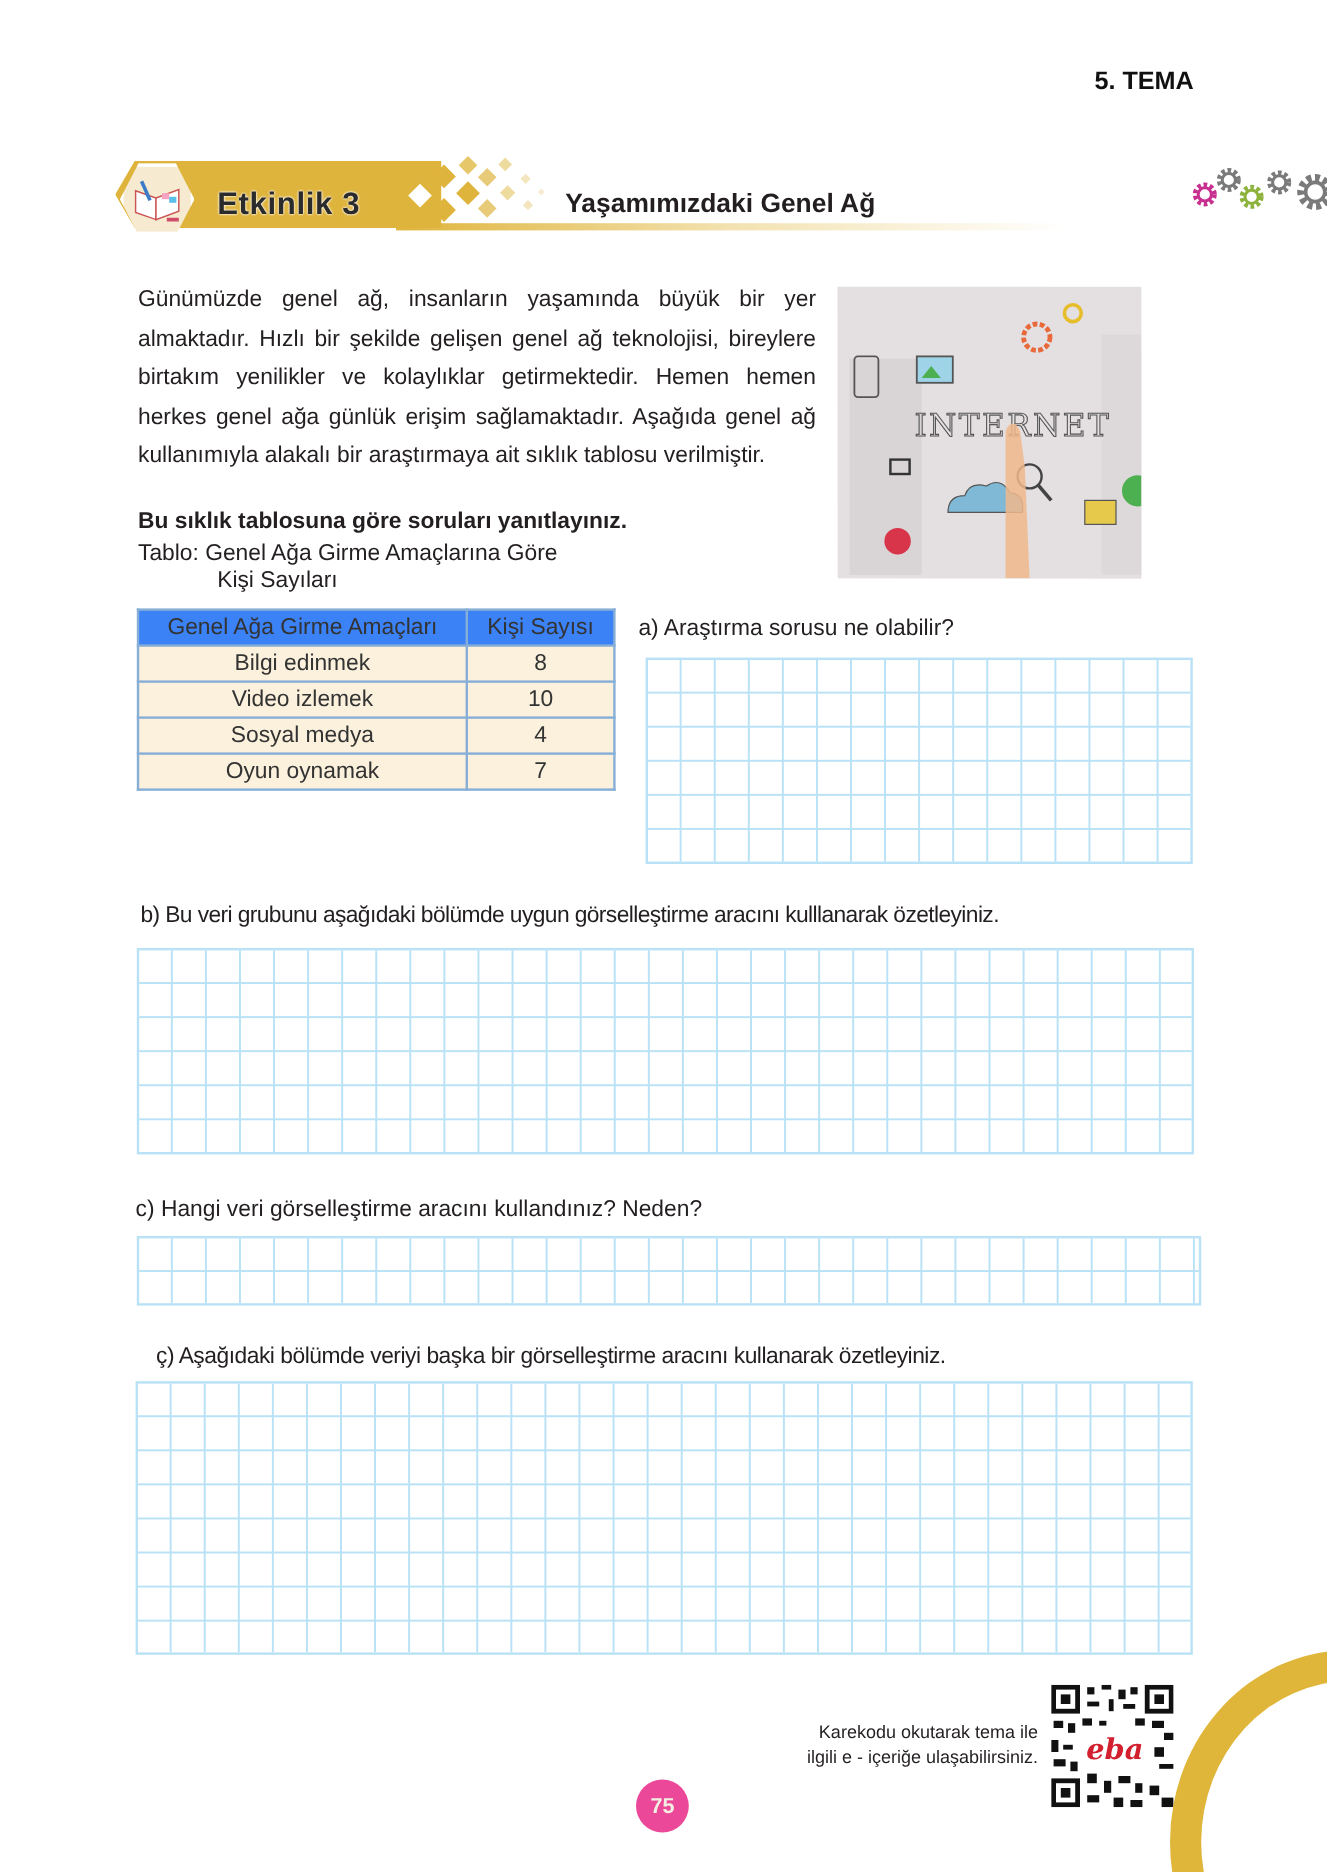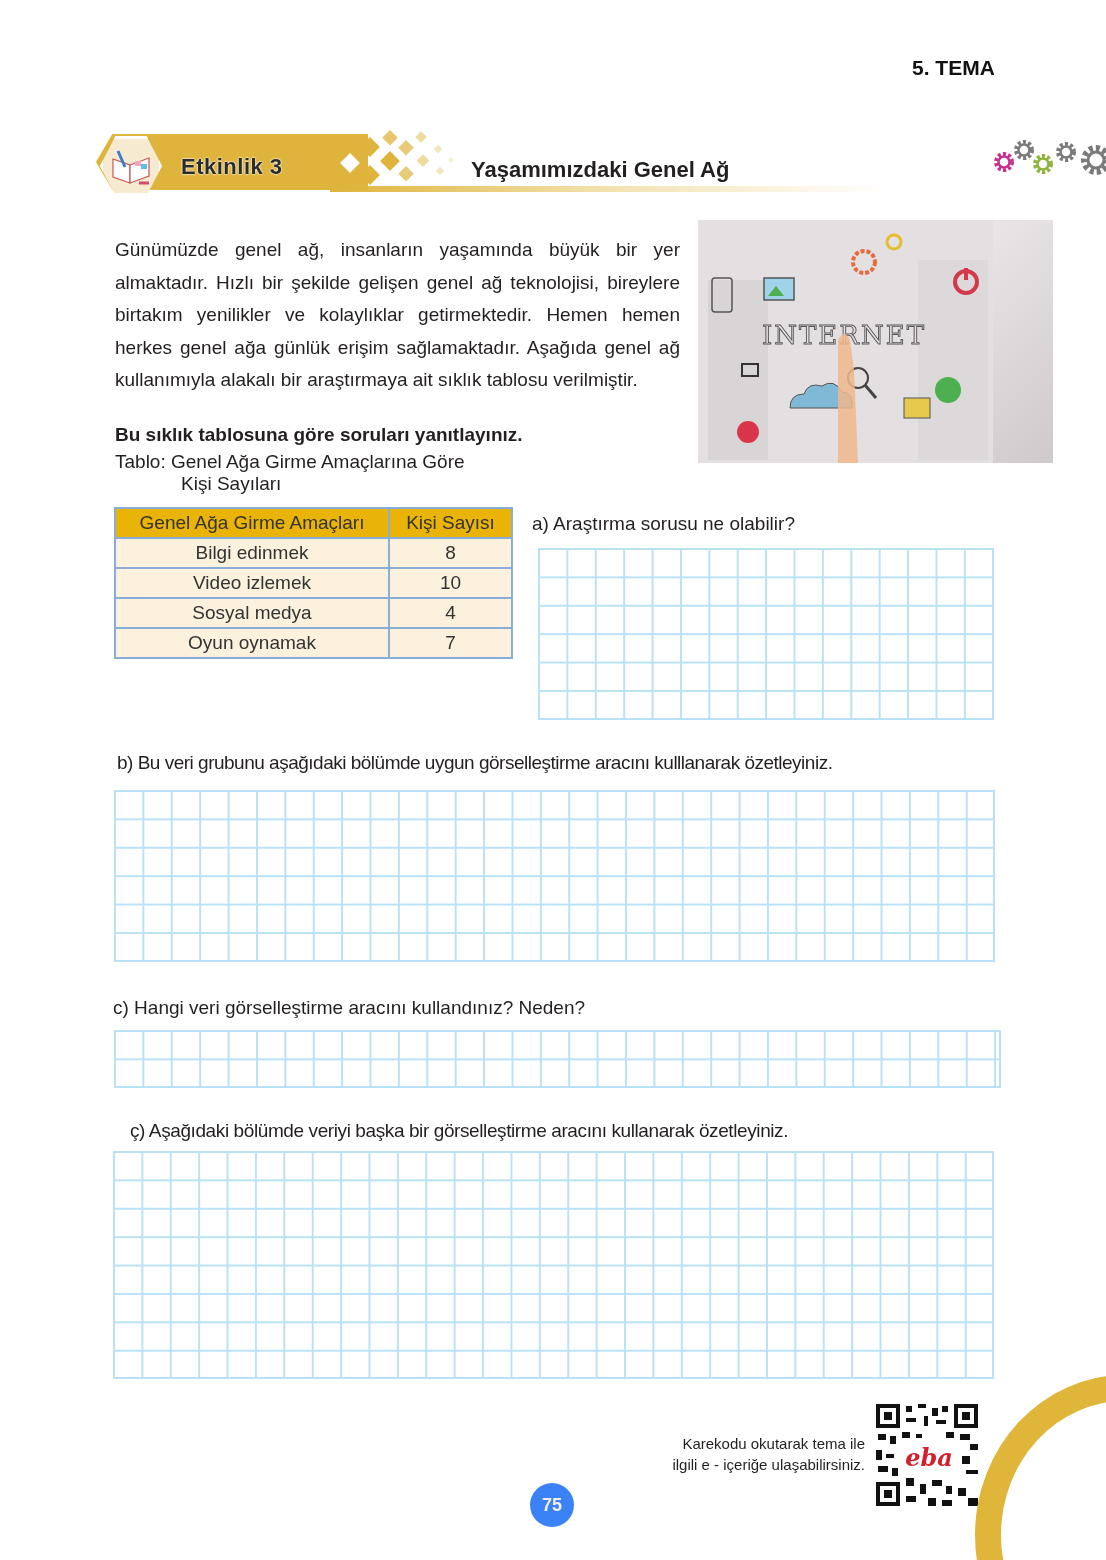--- a/index.html
+++ b/index.html
@@ -27,51 +27,51 @@
       left: 330px; top: 186px; width: 560px; height: 6px;
       background: linear-gradient(to right, #dfb43c, #f3e2b0 50%, rgba(255,255,255,0));
     }
     .banner-hex {
       left: 100px; top: 136px; width: 56px; height: 54px;
       background: #f6ead0;
       border: 3px solid #ffffff;
       clip-path: polygon(25% 0, 75% 0, 100% 50%, 75% 100%, 25% 100%, 0 50%);
     }
     .etkinlik {
-      left: 181px; top: 154px; font-size: 22px; font-weight: bold; color: #2b2b2b;
+      left: 181px; top: 154px; font-size: 26px; font-weight: bold; color: #2b2b2b;
       letter-spacing: 0.5px; text-shadow: 0 0 2px #fff, 0 0 2px #fff;
     }
     .diamonds { left: 335px; top: 128px; width: 130px; height: 64px; }
     .activity-title { left: 471px; top: 157px; font-size: 22px; font-weight: bold; color: #231f20; }
 
     
     .intro {
       left: 115px; top: 218px; width: 565px; font-size: 19px; line-height: 32.5px;
       text-align: justify; color: #231f20; margin-top: 16px;
     }
     .instruction { left: 115px; top: 424px; font-size: 19px; font-weight: bold; }
     .caption { left: 115px; top: 451px; font-size: 19px; line-height: 22px; }
     .caption .l2 { padding-left: 66px; display: block; }
 
     
     .photo {
-      left: 698px; top: 220px; width: 355px; height: 243px;
+      left: 698px; top: 239px; width: 253px; height: 243px;
       background: linear-gradient(135deg, #d9d4d6 0%, #ece8e9 45%, #cfc9cb 100%);
       overflow: hidden;
     }
 
     
     .freq-table {
       left: 114px; top: 507px; border-collapse: collapse; font-size: 19px;
     }
     .freq-table td, .freq-table th {
       border: 2px solid #87aed6; height: 28px; text-align: center; padding: 0 8px;
       font-weight: normal;
     }
-    .freq-table th { background: #eab308; color: #333; }
+    .freq-table th { background: #3b82f6; color: #333; }
     .freq-table td { background: #fbf1dc; color: #333; }
     .freq-table td.c1 { width: 256px; }
     .freq-table td.c2 { width: 105px; }
 
     
     .q { font-size: 19px; color: #231f20; }
     .qa { left: 532px; top: 513px; }
     .qb { left: 117px; top: 752px; letter-spacing: -0.5px; }
     .qc { left: 113px; top: 997px; }
     .qd { left: 113px; top: 1120px; letter-spacing: -0.4px; margin-left: 17px; }
@@ -93,21 +93,21 @@
     .grid-d { left: 113px; top: 1151px; width: 881px; height: 228px; }
 
     
     .qr-text {
       left: 600px; top: 1433px; width: 265px; text-align: right;
       font-size: 15px; line-height: 21px; color: #231f20;
     }
     .qr { left: 876px; top: 1404px; width: 102px; height: 102px; }
     .page-num {
       left: 530px; top: 1483px; width: 44px; height: 44px; border-radius: 50%;
-      background: #3b82f6; color: #f2eee2; font-weight: bold; font-size: 18px;
+      background: #ec4899; color: #f2eee2; font-weight: bold; font-size: 18px;
       display: flex; align-items: center; justify-content: center;
     }
     .arc {
       left: 975px; top: 1375px; width: 300px; height: 320px;
       border-radius: 50%; border: 26px solid #e0b63a; box-sizing: border-box;
     }
   </style>
 </head>
 <body>
 

